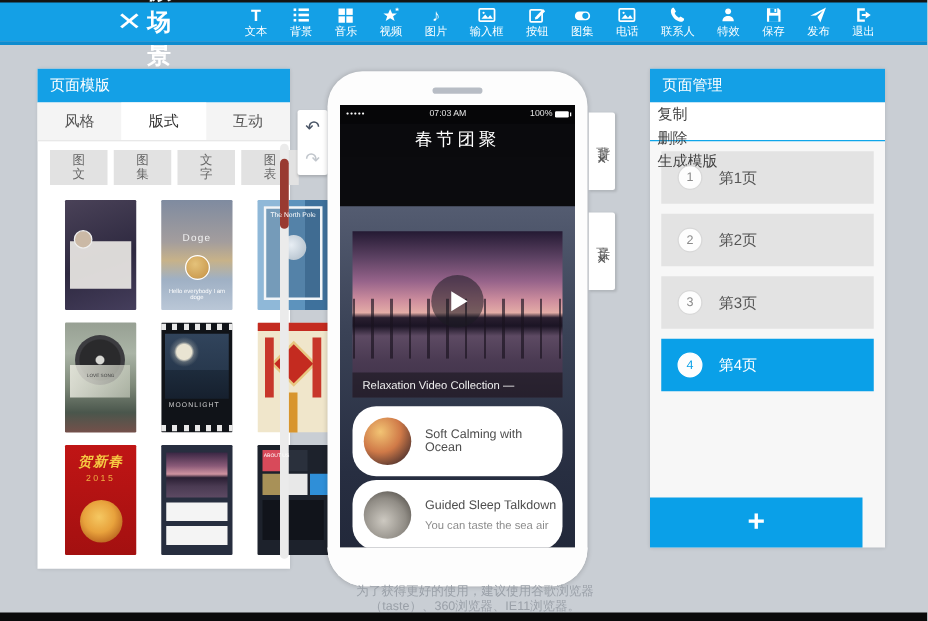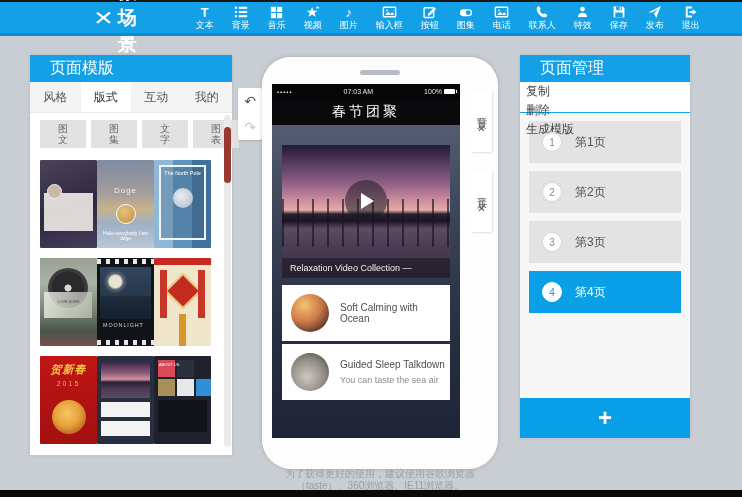--- a/index.html
+++ b/index.html
@@ -14,27 +14,27 @@
   .logo-text{color:#fff;font-size:19px;font-weight:bold;letter-spacing:2px;}
   .tools{display:flex;align-items:flex-start;margin-left:48px;gap:0;}
   .tools.right{margin-left:auto;margin-right:38px;}
   .tool{background:none;border:none;padding:0 9px;margin:0;display:flex;flex-direction:column;align-items:center;gap:1px;cursor:pointer;height:30px;justify-content:center;}
   .tool .gi{color:#fff;font-size:13px;line-height:13px;height:14px;display:flex;align-items:center;font-weight:bold;}
   .tool svg{display:block;}
   .tool .tlabel{color:#fff;font-size:9px;white-space:nowrap;line-height:10px;}
 
   
   .tpl-panel{position:absolute;left:30px;top:55px;width:202px;height:400px;background:#fff;box-shadow:0 0 3px rgba(0,0,0,.12);}
-  .panel-header{height:27px;background:#14a0e6;color:#fff;font-size:16px;display:flex;align-items:center;padding-left:20px;}
+  .panel-header{height:27px;background:#14a0e6;color:#fff;font-size:12px;display:flex;align-items:center;padding-left:10px;}
   .tpl-tabs{height:30px;background:#f4f4f4;display:flex;border-bottom:1px solid #e8e8e8;}
   .tpl-tab{flex:1;border:none;background:transparent;font-size:12px;color:#555;cursor:pointer;font-family:inherit;}
   .tpl-tab.active{background:#fff;color:#333;}
   .tpl-chips{display:flex;gap:5px;padding:7px 0 6px 10px;}
   .chip{background:#e2e2e2;border:none;color:#666;font-size:10px;padding:3px 18px;cursor:pointer;font-family:inherit;line-height:11px;}
-  .tpl-grid{display:grid;grid-template-columns:repeat(3,57px);grid-auto-rows:88px;gap:10px 0;padding:6px 10px 12px 10px;}
+  .tpl-grid{display:grid;grid-template-columns:repeat(3,57px);grid-auto-rows:88px;gap:10px 20px;padding:6px 10px 12px 10px;margin-left:12px;}
   .thumb{position:relative;overflow:hidden;cursor:pointer;border-radius:1px;}
   .tpl-scrollbar{position:absolute;right:1px;top:60px;width:7px;height:332px;background:#ebebeb;border-radius:4px;cursor:pointer;}
   .tpl-scroll-thumb{position:absolute;left:0;top:12px;width:7px;height:56px;background:#993a31;border-radius:4px;cursor:grab;}
 
   
   .art1{background:linear-gradient(160deg,#4a4258,#2e2940 55%,#453e5c);}
   .art1::before{content:"";position:absolute;top:24px;left:7px;width:13px;height:13px;border-radius:50%;background:#cbb9a6;border:1px solid #eee;z-index:2;}
   .art1::after{content:"";position:absolute;top:33px;left:4px;right:4px;height:38px;background:rgba(238,236,232,.9);}
   .art2{background:linear-gradient(180deg,#7f8ba0 0%,#a39d9d 38%,#c7b289 55%,#9fb0c4 72%,#bac7d7 100%);}
   .art2::before{content:"";position:absolute;left:50%;top:44px;width:18px;height:18px;margin-left:-10px;border-radius:50%;background:radial-gradient(circle at 40% 35%,#e4c27a,#c49044);border:1px solid #fff;}
@@ -66,56 +66,56 @@
   .art9::after{content:"";position:absolute;left:4px;top:44px;right:4px;height:32px;background:#11141b;}
   .cap-au{position:absolute;left:5px;top:6px;color:#fff;font-size:5px;line-height:6px;transform:scale(.8);transform-origin:left top;z-index:2;}
 
   
   .undoredo{position:absolute;left:238px;top:88px;width:24px;height:52px;background:#fff;border-radius:2px;box-shadow:0 1px 2px rgba(0,0,0,.15);display:flex;flex-direction:column;}
   .undoredo button{flex:1;border:none;background:none;cursor:pointer;font-size:14px;line-height:1;padding:0;}
   .undo-g{color:#4a5566;}
   .redo-g{color:#c2c7cd;}
 
   
-  .phone{position:absolute;left:262px;top:57px;width:208px;height:412px;background:#fdfdfd;border-radius:28px 28px 30px 30px;box-shadow:0 0 4px rgba(0,0,0,.18);padding-left:28px;}
+  .phone{position:absolute;left:262px;top:57px;width:208px;height:412px;background:#fdfdfd;border-radius:28px 28px 30px 30px;box-shadow:0 0 4px rgba(0,0,0,.18);}
   .speaker{position:absolute;left:50%;top:13px;width:40px;height:5px;margin-left:-20px;border-radius:3px;background:#b8bdc5;}
   .screen{position:absolute;left:10px;top:27px;width:188px;height:354px;background:#0b0b0e;overflow:hidden;}
   .statusbar{height:15px;background:#060608;color:#fff;display:flex;align-items:center;font-size:7px;padding:0 5px;}
   .sig{letter-spacing:1px;font-size:6px;}
   .stime{flex:1;text-align:center;font-size:7px;color:#e8e8e8;}
   .batt-wrap{display:flex;align-items:center;gap:2px;font-size:7px;color:#e8e8e8;}
   .batt-icon{display:inline-block;width:11px;height:5px;background:#fff;border-radius:1px;position:relative;}
   .batt-icon::after{content:"";position:absolute;right:-2px;top:1px;width:1.5px;height:3px;background:#fff;}
   .page-title{height:26px;background:#0a0a0d;color:#fff;font-size:14px;display:flex;align-items:center;justify-content:center;letter-spacing:3px;}
-  .content{height:313px;background:linear-gradient(180deg,#545c71 0%,#3a4256 32%,#272e41 68%,#1f2536 100%);position:relative;}
+  .content{height:313px;background:linear-gradient(180deg,#545c71 0%,#3a4256 32%,#272e41 68%,#1f2536 100%);position:relative;margin-top:40px;}
   .video{position:absolute;left:10px;top:20px;width:168px;height:133px;cursor:pointer;background:repeating-linear-gradient(90deg,rgba(25,18,30,.65) 0 2px,rgba(25,18,30,0) 2px 15px) left 0 top 64%/100% 36% no-repeat,linear-gradient(180deg,#241a33 0%,#5d4263 16%,#96638a 30%,#cf8f9e 42%,#e3aca6 49%,#2a1f30 52%,#1b1424 57%,#5d4a63 63%,#4a3a52 78%,#3d3047 100%);}
   .video::before{content:"";position:absolute;left:50%;top:42%;width:42px;height:42px;margin:-21px 0 0 -21px;border-radius:50%;background:rgba(28,28,34,.55);}
   .video::after{content:"";position:absolute;left:50%;top:42%;margin:-8px 0 0 -5px;border-left:13px solid #fff;border-top:8px solid transparent;border-bottom:8px solid transparent;}
   .vcap{position:absolute;left:0;right:0;bottom:0;height:20px;background:rgba(15,15,20,.5);color:#f0f0f0;font-size:9px;display:flex;align-items:center;padding-left:8px;}
-  .vrow{position:absolute;left:10px;width:168px;height:56px;background:#fff;display:flex;align-items:center;cursor:pointer;}
+  .vrow{position:absolute;left:10px;width:168px;height:56px;background:#fff;display:flex;align-items:center;cursor:pointer;border-radius:19px;}
   .vrow.r1{top:160px;}
   .vrow.r2{top:219px;}
   .vthumb{width:38px;height:38px;border-radius:50%;margin-left:9px;flex:none;}
   .vthumb.t1{background:radial-gradient(circle at 35% 30%,#f2c474,#d07a48 45%,#6b4234 75%,#33221e);}
   .vthumb.t2{background:radial-gradient(circle at 42% 62%,#cdc9c1,#908c85 55%,#57534d 85%);}
   .vtext{display:flex;flex-direction:column;margin-left:11px;gap:5px;}
   .vt1{font-size:10px;color:#4d4d4d;}
   .vt2{font-size:9px;color:#8b8b8b;}
   .chin{position:absolute;left:0;bottom:0;width:208px;height:31px;background:#fdfdfd;border-radius:0 0 30px 30px;}
 
   
   .side-tab{position:absolute;left:471px;width:21px;height:62px;background:#fff;border-radius:0 2px 2px 0;box-shadow:1px 1px 2px rgba(0,0,0,.12);display:flex;flex-direction:column;align-items:center;justify-content:center;gap:2px;cursor:pointer;}
   .side-tab.st1{top:90px;}
   .side-tab.st2{top:170px;}
   .vert{writing-mode:vertical-rl;text-orientation:upright;font-size:10px;color:#666;letter-spacing:2px;}
   .st-dash{font-size:9px;color:#777;line-height:7px;cursor:pointer;}
   .st-x{font-size:10px;color:#555;font-weight:bold;line-height:10px;cursor:pointer;}
 
   
-  .pages-panel{position:absolute;left:520px;top:55px;width:170px;height:383px;background:#f7f7f7;box-shadow:0 0 3px rgba(0,0,0,.12);}
+  .pages-panel{position:absolute;left:520px;top:55px;width:188px;height:383px;background:#f7f7f7;box-shadow:0 0 3px rgba(0,0,0,.12);}
   .pages-actions{height:30px;background:#fff;display:flex;align-items:flex-start;justify-content:space-around;border-bottom:1px solid #0ea5e9;flex-direction:column;}
   .pages-actions button{border:none;background:none;font-size:12px;color:#444;cursor:pointer;font-family:inherit;}
   .page-item{margin:8px 9px 0 9px;height:42px;background:#e3e3e3;display:flex;align-items:center;cursor:pointer;}
   .page-item .badge{width:18px;height:18px;border-radius:50%;background:#fdfdfd;border:1px solid #d8d8d8;color:#8a8a8a;font-size:10px;display:flex;align-items:center;justify-content:center;margin-left:13px;}
   .page-item .plabel{font-size:12px;color:#555;margin-left:13px;}
   .page-item.active{background:#0aa0e8;}
   .page-item.active .badge{border-color:#fff;color:#0aa0e8;}
   .page-item.active .plabel{color:#fff;}
   .add-page{position:absolute;left:0;bottom:0;width:170px;height:40px;border:none;background:#0aa0e8;color:#fff;font-size:24px;font-weight:bold;cursor:pointer;display:flex;align-items:center;justify-content:center;line-height:1;}
 
@@ -263,21 +263,20 @@
     </nav>
   </header>
   <div class="topbar-accent"></div>
 
   <section class="tpl-panel">
     <div class="panel-header">页面模版</div>
     <div class="tpl-tabs">
       <button class="tpl-tab">风格</button>
       <button class="tpl-tab active">版式</button>
       <button class="tpl-tab">互动</button>
-      <button class="tpl-tab">我的</button>
     </div>
     <div class="tpl-chips">
       <button class="chip">图文</button>
       <button class="chip">图集</button>
       <button class="chip">文字</button>
       <button class="chip">图表</button>
     </div>
     <div class="tpl-grid">
       <div class="thumb art1"></div>
       <div class="thumb art2">

